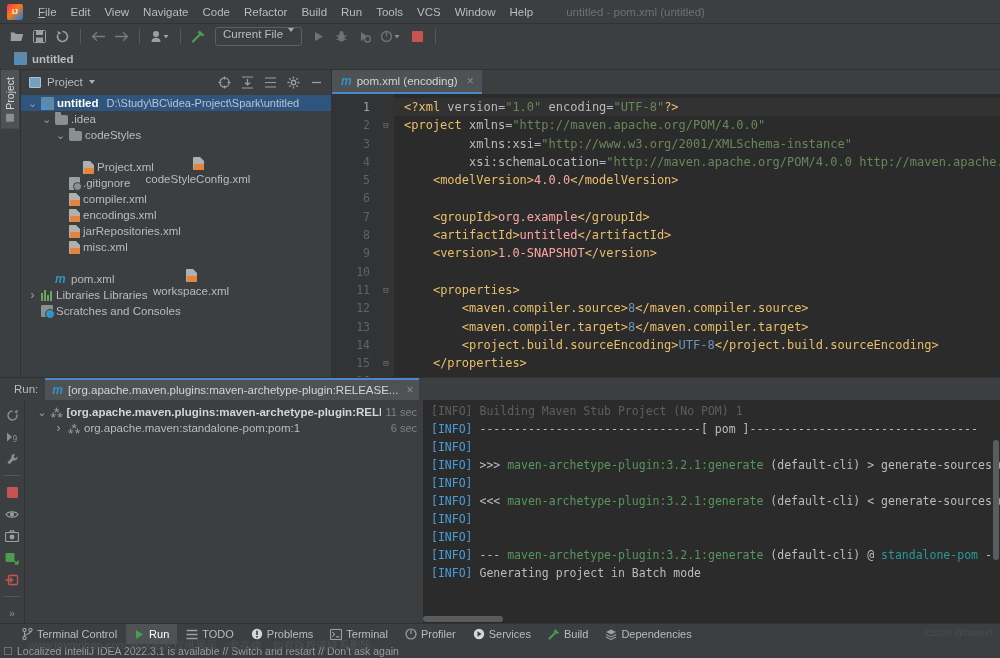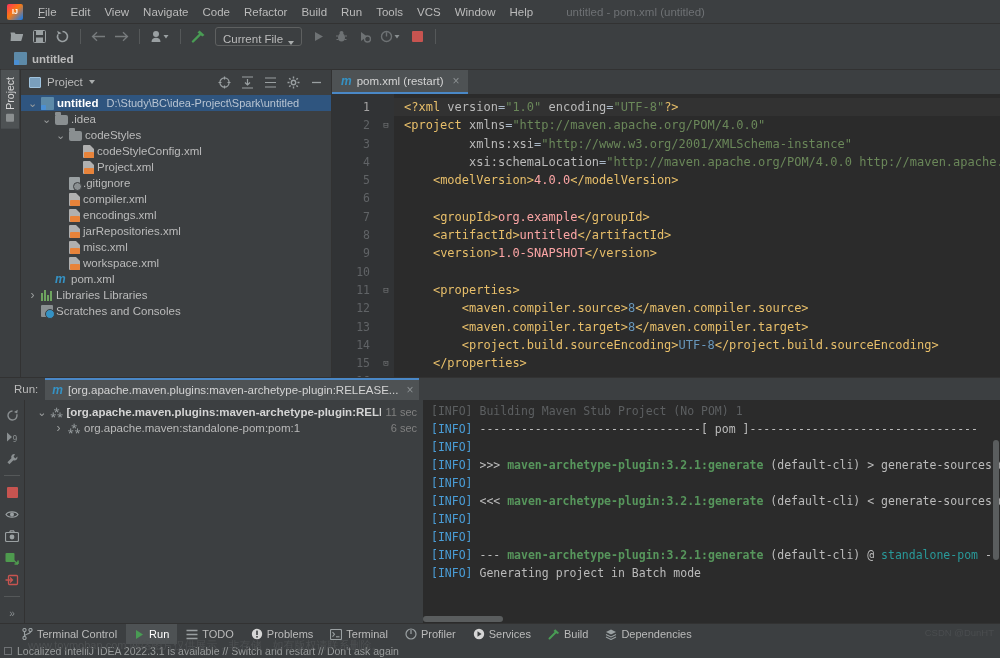--- a/index.html
+++ b/index.html
@@ -39,21 +39,21 @@
   .toolbar{
     height:24px; background:#3c3f41; display:flex; align-items:center; gap:2px;
     padding-left:6px; flex-shrink:0;
   }
   .tb-btn{
     width:21px;height:20px;display:flex;align-items:center;justify-content:center;
     border-radius:3px; cursor:default;
   }
   .tb-sep{ width:1px;height:15px;background:#555859;margin:0 5px; }
   .runconfig{
-    display:flex;align-items:flex-end;gap:5px;height:19px;padding:0 7px;
+    display:flex;align-items:flex-start;gap:5px;height:19px;padding:0 7px;
     border:1px solid #5e6060; border-radius:3px; color:#bbbbbb; font-size:11.5px;
     background:#3c3f41; margin:0 4px;
   }
   .caret{ width:0;height:0;border-left:3.5px solid transparent;border-right:3.5px solid transparent;border-top:4px solid #a9adad; }
 
   
   .navbar{
     height:22px; background:#3c3f41; display:flex; align-items:center;
     padding-left:14px; gap:5px; flex-shrink:0; border-bottom:1px solid #323232;
   }
@@ -180,21 +180,21 @@
   .t2row .nm.b{ font-weight:bold; color:#d4d4d4; }
   .t2row .tm{ color:#808080; font-size:11px; margin-left:auto; padding-right:6px;}
 
   .console{
     flex:1; background:#2b2b2b; overflow:hidden; font-family:"DejaVu Sans Mono", monospace;
     font-size:11.5px; padding:2px 0 0 8px; position:relative; min-width:0;
   }
   .conline{ height:18px; line-height:18px; white-space:pre; }
   .c-info{ color:#4a9ed8; }
   .c-def{ color:#bbbbbb; }
-  .c-green{ color:#57965c;font-weight:bold; }
+  .c-green{ color:#57965c; }
   .c-cyan{ color:#299999; }
   .c-dim{ color:#5c5f61; }
 
   
   .bottombar{
     height:21px; background:#3c3f41; display:flex; align-items:center; gap:1px;
     padding-left:14px; flex-shrink:0; border-top:1px solid #323232;
   }
   .btab{
     display:flex;align-items:center;gap:4px;height:21px;padding:0 8px;
@@ -391,21 +391,21 @@
             </span>
             <span class="nm">.idea</span>
           </div>
           <div class="trow" style="padding-left: 34px;">
             <span class="arrow" style="font-size: 11px; line-height: 6px;">⌄</span>
             <span class="ico" style="position: relative;">
               <span class="ico-folder" style="position: relative; display: block;"></span>
             </span>
             <span class="nm">codeStyles</span>
           </div>
-          <div class="trow" style="padding-left: 48px;">
+          <div class="trow" style="padding-left: 48px; flex-direction: column;">
             <span class="arrow"></span>
             <span class="ico ico-xml"></span>
             <span class="nm">codeStyleConfig.xml</span>
           </div>
           <div class="trow" style="padding-left: 48px;">
             <span class="arrow"></span>
             <span class="ico ico-xml"></span>
             <span class="nm">Project.xml</span>
           </div>
           <div class="trow" style="padding-left: 34px;">
@@ -426,21 +426,21 @@
           <div class="trow" style="padding-left: 34px; text-align: center;">
             <span class="arrow"></span>
             <span class="ico ico-xml"></span>
             <span class="nm">jarRepositories.xml</span>
           </div>
           <div class="trow" style="padding-left: 34px;">
             <span class="arrow"></span>
             <span class="ico ico-xml"></span>
             <span class="nm">misc.xml</span>
           </div>
-          <div class="trow" style="padding-left: 34px;">
+          <div class="trow" style="padding-left: 34px; flex-direction: column;">
             <span class="arrow"></span>
             <span class="ico ico-xml"></span>
             <span class="nm">workspace.xml</span>
           </div>
           <div class="trow" style="padding-left: 20px;">
             <span class="arrow"></span>
             <span class="ico-maven" style="width: 13px;">m</span>
             <span class="nm">pom.xml</span>
           </div>
           <div class="trow" style="padding-left: 6px;">
@@ -460,21 +460,21 @@
           </div>
         </div>
     </div>
 
     <div class="vdiv"></div>
 
     <div class="editorarea">
       <div class="tabstrip">
         <div class="etab">
           <span class="ico-maven">m</span>
-          <span>pom.xml (restart)</span>
+          <span>pom.xml (encoding)</span>
           <span class="x">×</span>
         </div>
       </div>
       <div class="editor">
         <div class="gutter" id="gutter">
             <div class="cur">1</div>
             <div>2</div>
             <div>3</div>
             <div>4</div>
             <div>5</div>

